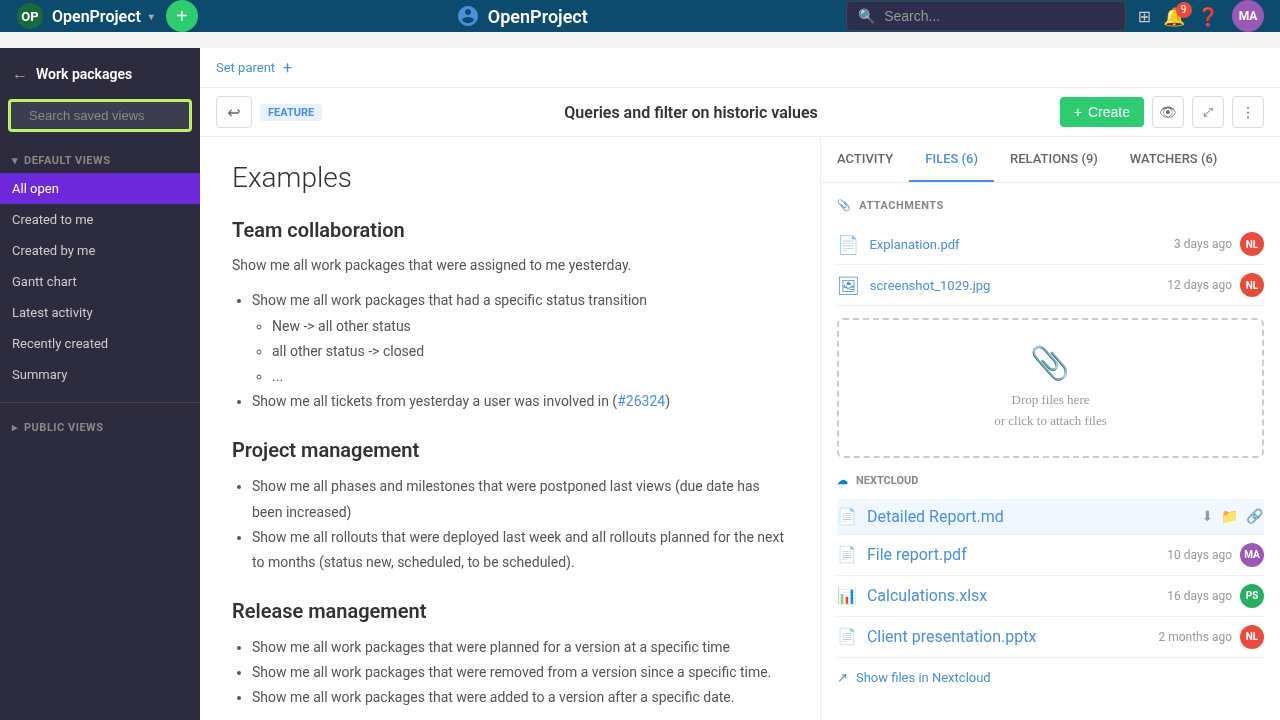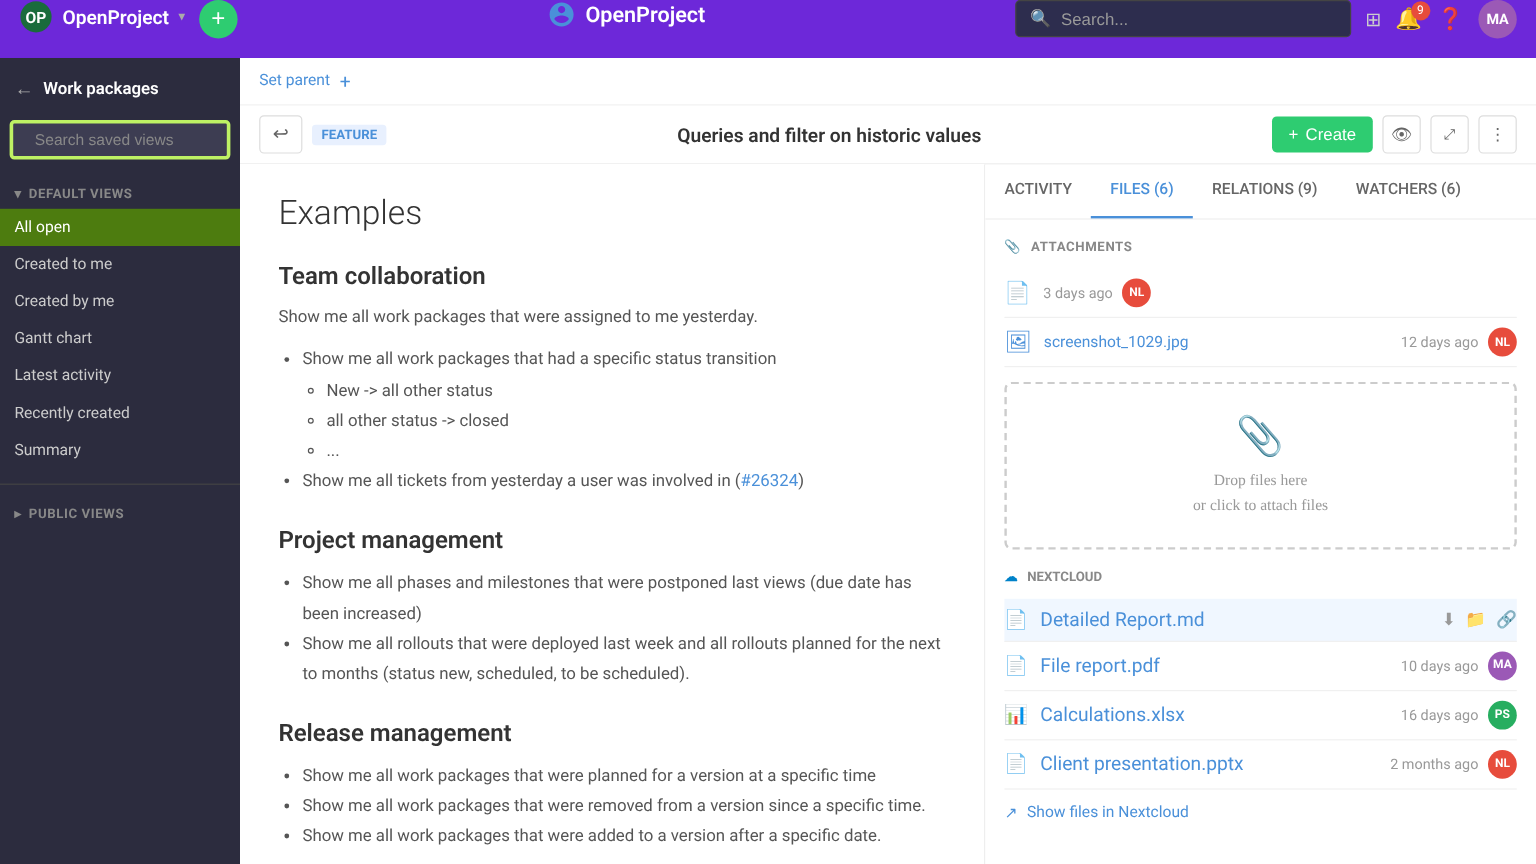--- a/index.html
+++ b/index.html
@@ -1,20 +1,20 @@
 <!DOCTYPE html>
 <html><head>
   <meta charset="utf-8">
   <style>
     * { box-sizing: border-box; margin: 0; padding: 0; }
     body { font-family: -apple-system, BlinkMacSystemFont, 'Segoe UI', Roboto, sans-serif; font-size: 14px; color: #333; background: #f5f5f5; height: 720px; overflow: hidden; }
     
     
     .topbar {
-      display: flex; align-items: flex-start; background: #6d28d9; height: 48px;
+      display: flex; align-items: center; background: #0c4a6e; height: 32px;
       padding: 0 16px; gap: 12px; position: fixed; top: 0; left: 0; right: 0; z-index: 100;
     }
     .topbar-brand { display: flex; align-items: center; gap: 8px; color: white; font-size: 16px; font-weight: 600; cursor: pointer; }
     .topbar-brand .logo { width: 28px; height: 28px; }
     .topbar-plus { width: 32px; height: 32px; background: #2ecc71; border-radius: 50%; display: flex; align-items: center; justify-content: center; color: white; font-size: 20px; cursor: pointer; border: none; }
     .topbar-center { flex: 1; display: flex; justify-content: center; }
     .topbar-logo { display: flex; align-items: center; gap: 8px; color: white; font-size: 18px; font-weight: 600; }
     .topbar-search { display: flex; align-items: center; background: #2d2d4e; border: 1px solid #444; border-radius: 4px; padding: 6px 12px; gap: 8px; width: 280px; }
     .topbar-search input { background: transparent; border: none; outline: none; color: white; font-size: 14px; width: 100%; }
     .topbar-search input::placeholder { color: #999; }
@@ -30,21 +30,21 @@
     .sidebar { width: 200px; background: #2c2c3e; color: #ccc; display: flex; flex-direction: column; height: 100%; overflow-y: auto; flex-shrink: 0; }
     .sidebar-header { display: flex; align-items: center; gap: 8px; padding: 16px 12px 8px; cursor: pointer; }
     .sidebar-back { color: #aaa; font-size: 16px; }
     .sidebar-title { color: white; font-size: 14px; font-weight: 600; }
     .sidebar-search { margin: 8px; }
     .sidebar-search input { width: 100%; background: #3d3d52; border: 3px solid #bef264; border-radius: 4px; padding: 6px 18px; color: #ccc; font-size: 13px; outline: none; }
     .sidebar-search input::placeholder { color: #888; }
     .sidebar-section { padding: 8px 0; }
     .sidebar-section-title { display: flex; align-items: center; gap: 6px; padding: 6px 12px; font-size: 11px; font-weight: 700; color: #888; text-transform: uppercase; letter-spacing: 0.5px; cursor: pointer; }
     .sidebar-item { padding: 8px 12px; cursor: pointer; color: #ccc; font-size: 13px; border-radius: 0; }
-    .sidebar-item.active { background: #4d7c0f; color: white; }
+    .sidebar-item.active { background: #6d28d9; color: white; }
     .sidebar-divider { border: none; border-top: 1px solid #444; margin: 4px 0; }
 
     
     .main { flex: 1; display: flex; flex-direction: column; overflow: hidden; }
     
     
     .breadcrumb { padding: 10px 16px; display: flex; align-items: center; gap: 8px; background: white; border-bottom: 1px solid #eee; }
     .breadcrumb-link { color: #4a90d9; font-size: 13px; cursor: pointer; }
     .breadcrumb-plus { color: #4a90d9; font-size: 16px; cursor: pointer; }
     
@@ -233,20 +233,21 @@
         </div>
         <div class="panel-content">
 
           <div class="section-title">
             <span>📎</span>
             <span>ATTACHMENTS</span>
           </div>
 
           <div class="attachment-item">
             <span class="attachment-icon" style="color:#e74c3c;">📄</span>
+            <span class="attachment-name">Explanation.pdf</span>
             <div class="attachment-meta">
               <span class="attachment-date">3 days ago</span>
               <div class="attachment-avatar" style="background:#e74c3c;">NL</div>
             </div>
           </div>
 
           <div class="attachment-item">
             <span class="attachment-icon" style="color:#4a90d9;">🖼</span>
             <span class="attachment-name">screenshot_1029.jpg</span>
             <div class="attachment-meta">

